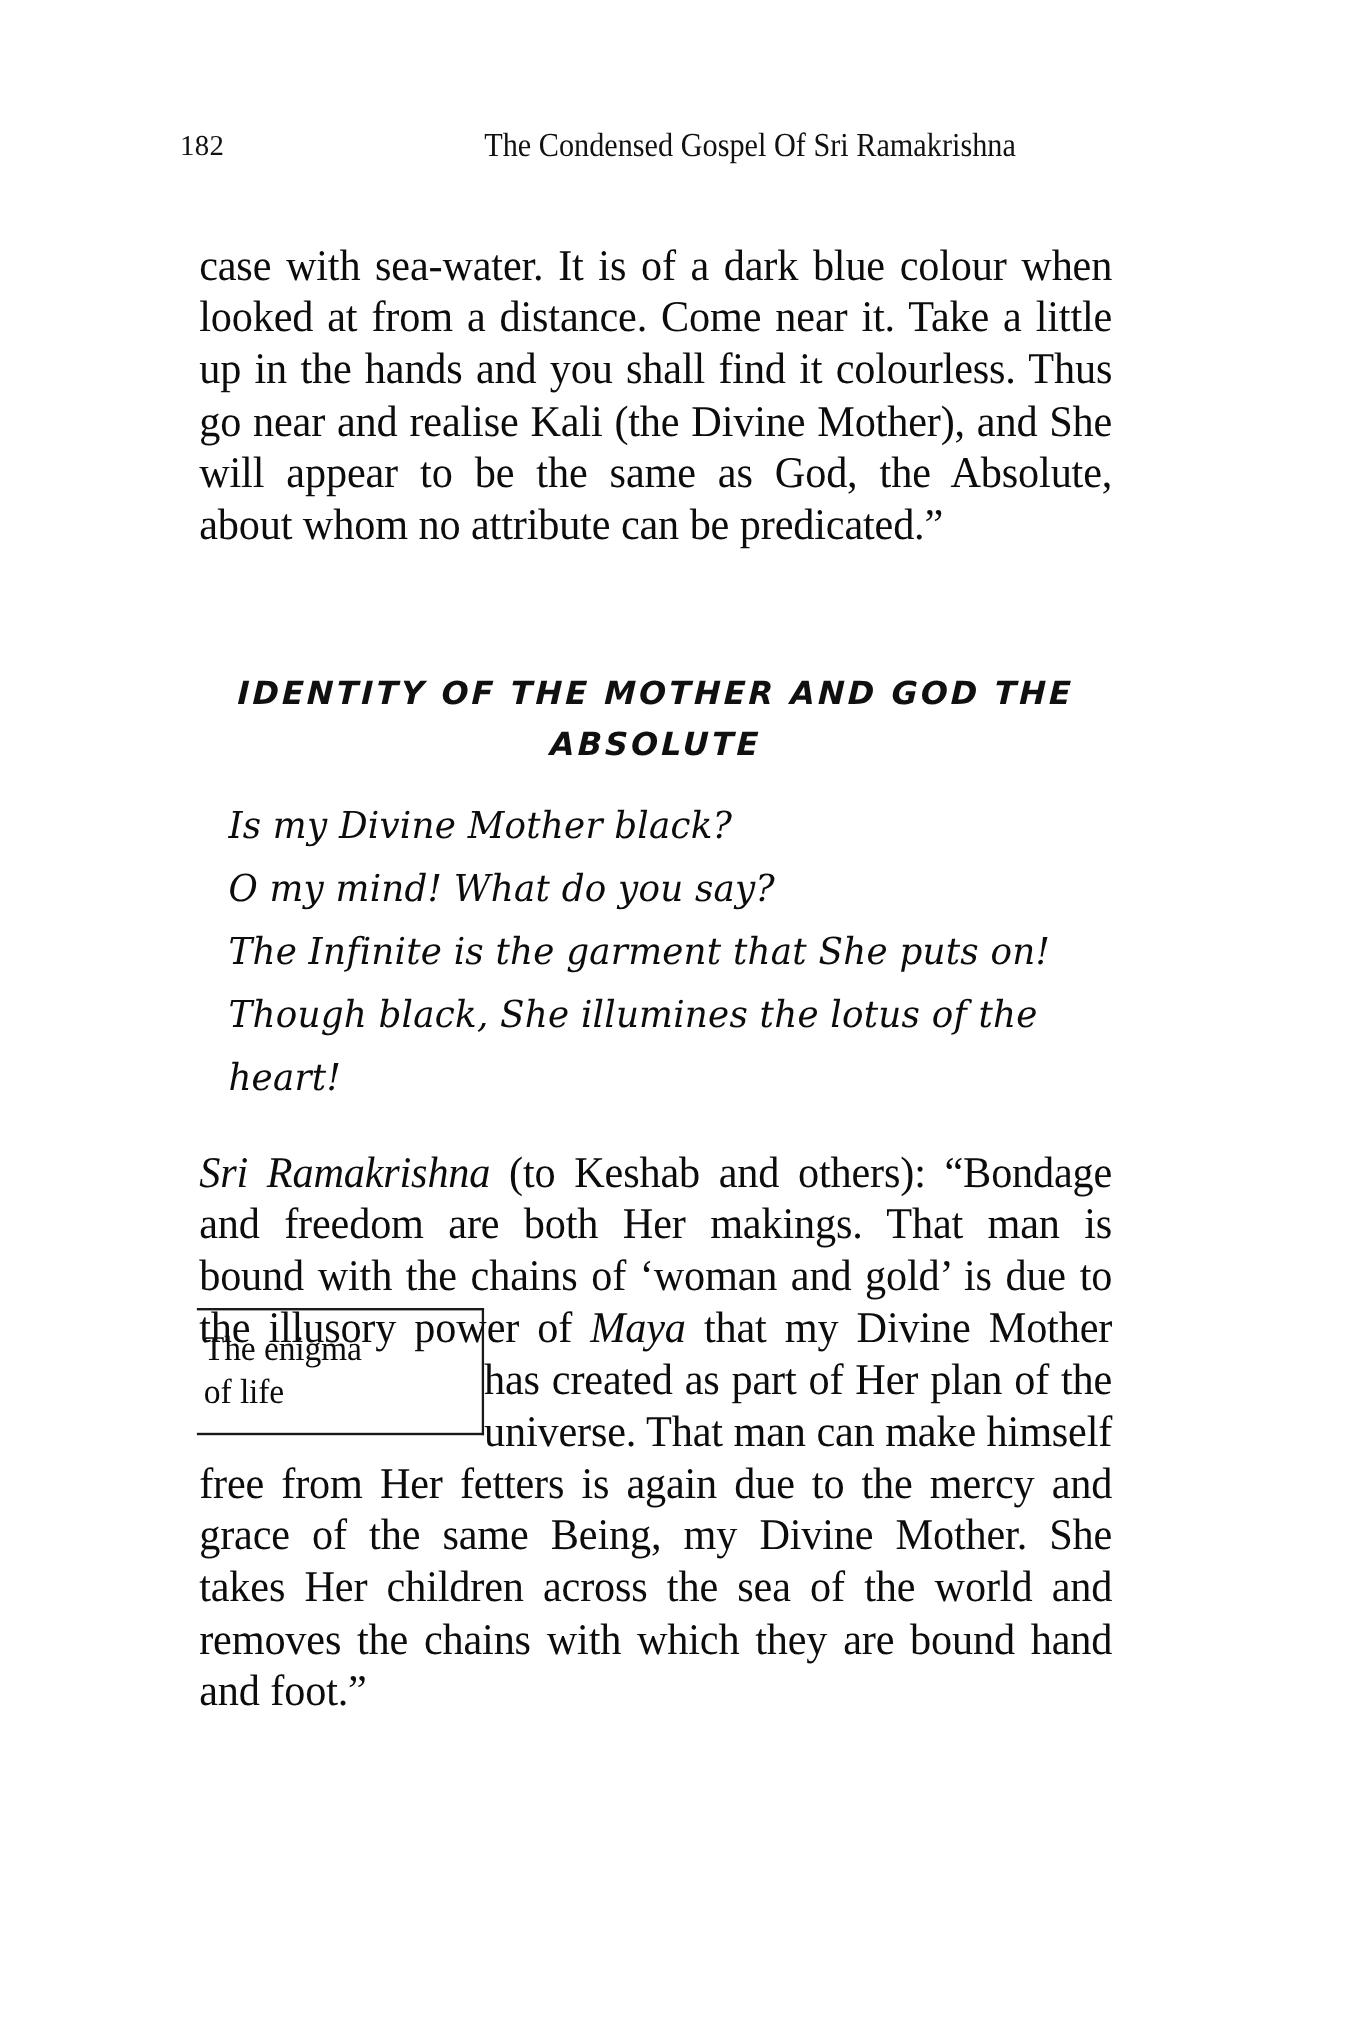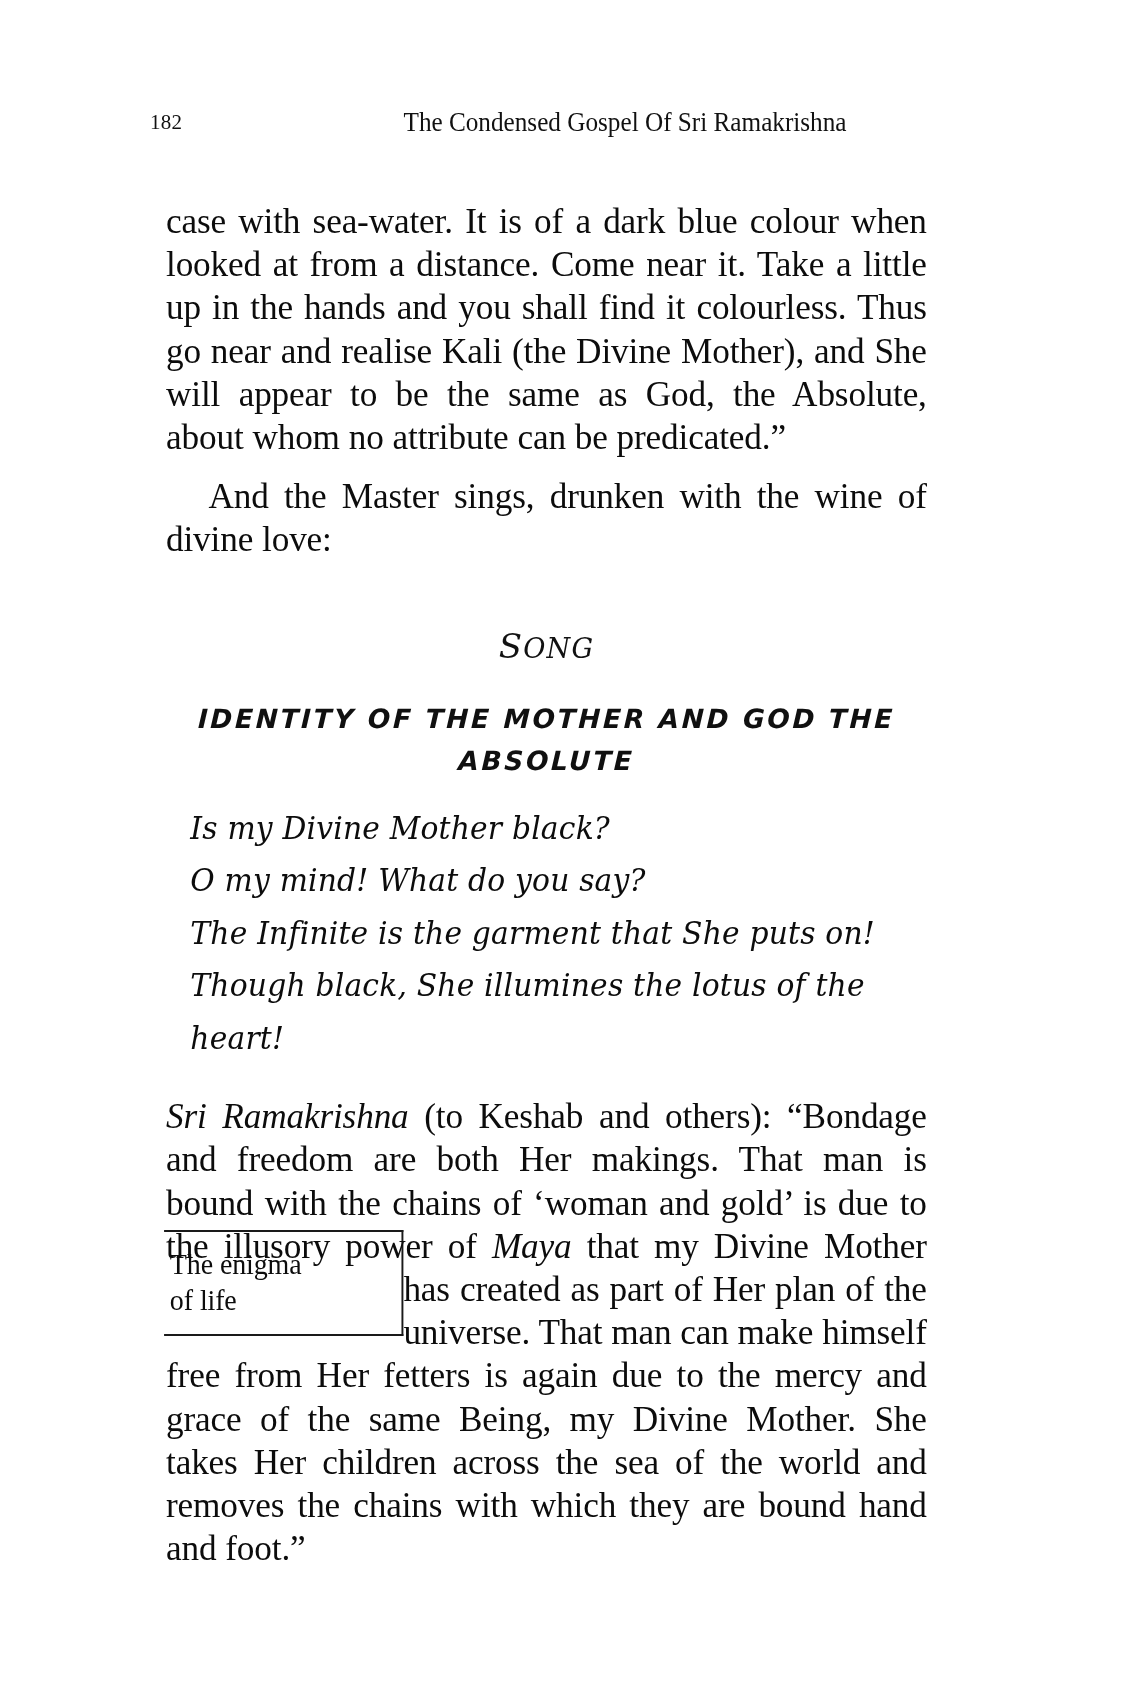--- a/index.html
+++ b/index.html
@@ -29,21 +29,21 @@
     position: absolute;
     left: 150px;
     top: 100px;
     width: 790px;
     height: 44px;
   }
   .folio {
     position: absolute;
     left: 0;
     top: 0;
-    font-size: 21px;
+    font-size: 24px;
     line-height: 44px;
     font-family: "Liberation Serif", "DejaVu Serif", serif;
     letter-spacing: 0.3px;
     color: #111;
   }
   .head-title {
     position: absolute;
     right: 0;
     top: 0;
     width: 630px;
@@ -173,27 +173,23 @@
     <div class="folio">182</div>
     <div class="head-title">The Condensed Gospel Of Sri Ramakrishna</div>
   </div>
 
   <div class="text-col">
 
     <p class="body">
       <span class="condensed">case with sea-water. It is of a dark blue colour when looked at from a distance. Come near it. Take a little up in the hands and you shall find it colourless. Thus go near and realise Kali (the Divine Mother), and She will appear to be the same as God, the Absolute, about whom no attribute can be predicated.”</span>
     </p>
 
-    <p class="body indent">
-      <span class="condensed">And the Master sings, drunken with the wine of divine love:</span>
-    </p>
 
     <div class="sp-song-top"></div>
 
-    <p class="song-label"><span class="cap">S</span><span>ONG</span></p>
 
     <div class="sp-song-bot"></div>
 
     <p class="song-title">IDENTITY OF THE MOTHER AND GOD THE</p>
     <p class="song-title">ABSOLUTE</p>
 
     <div class="sp-title-bot"></div>
 
     <p class="verse">Is my Divine Mother black?</p>
     <p class="verse">O my mind! What do you say?</p>

